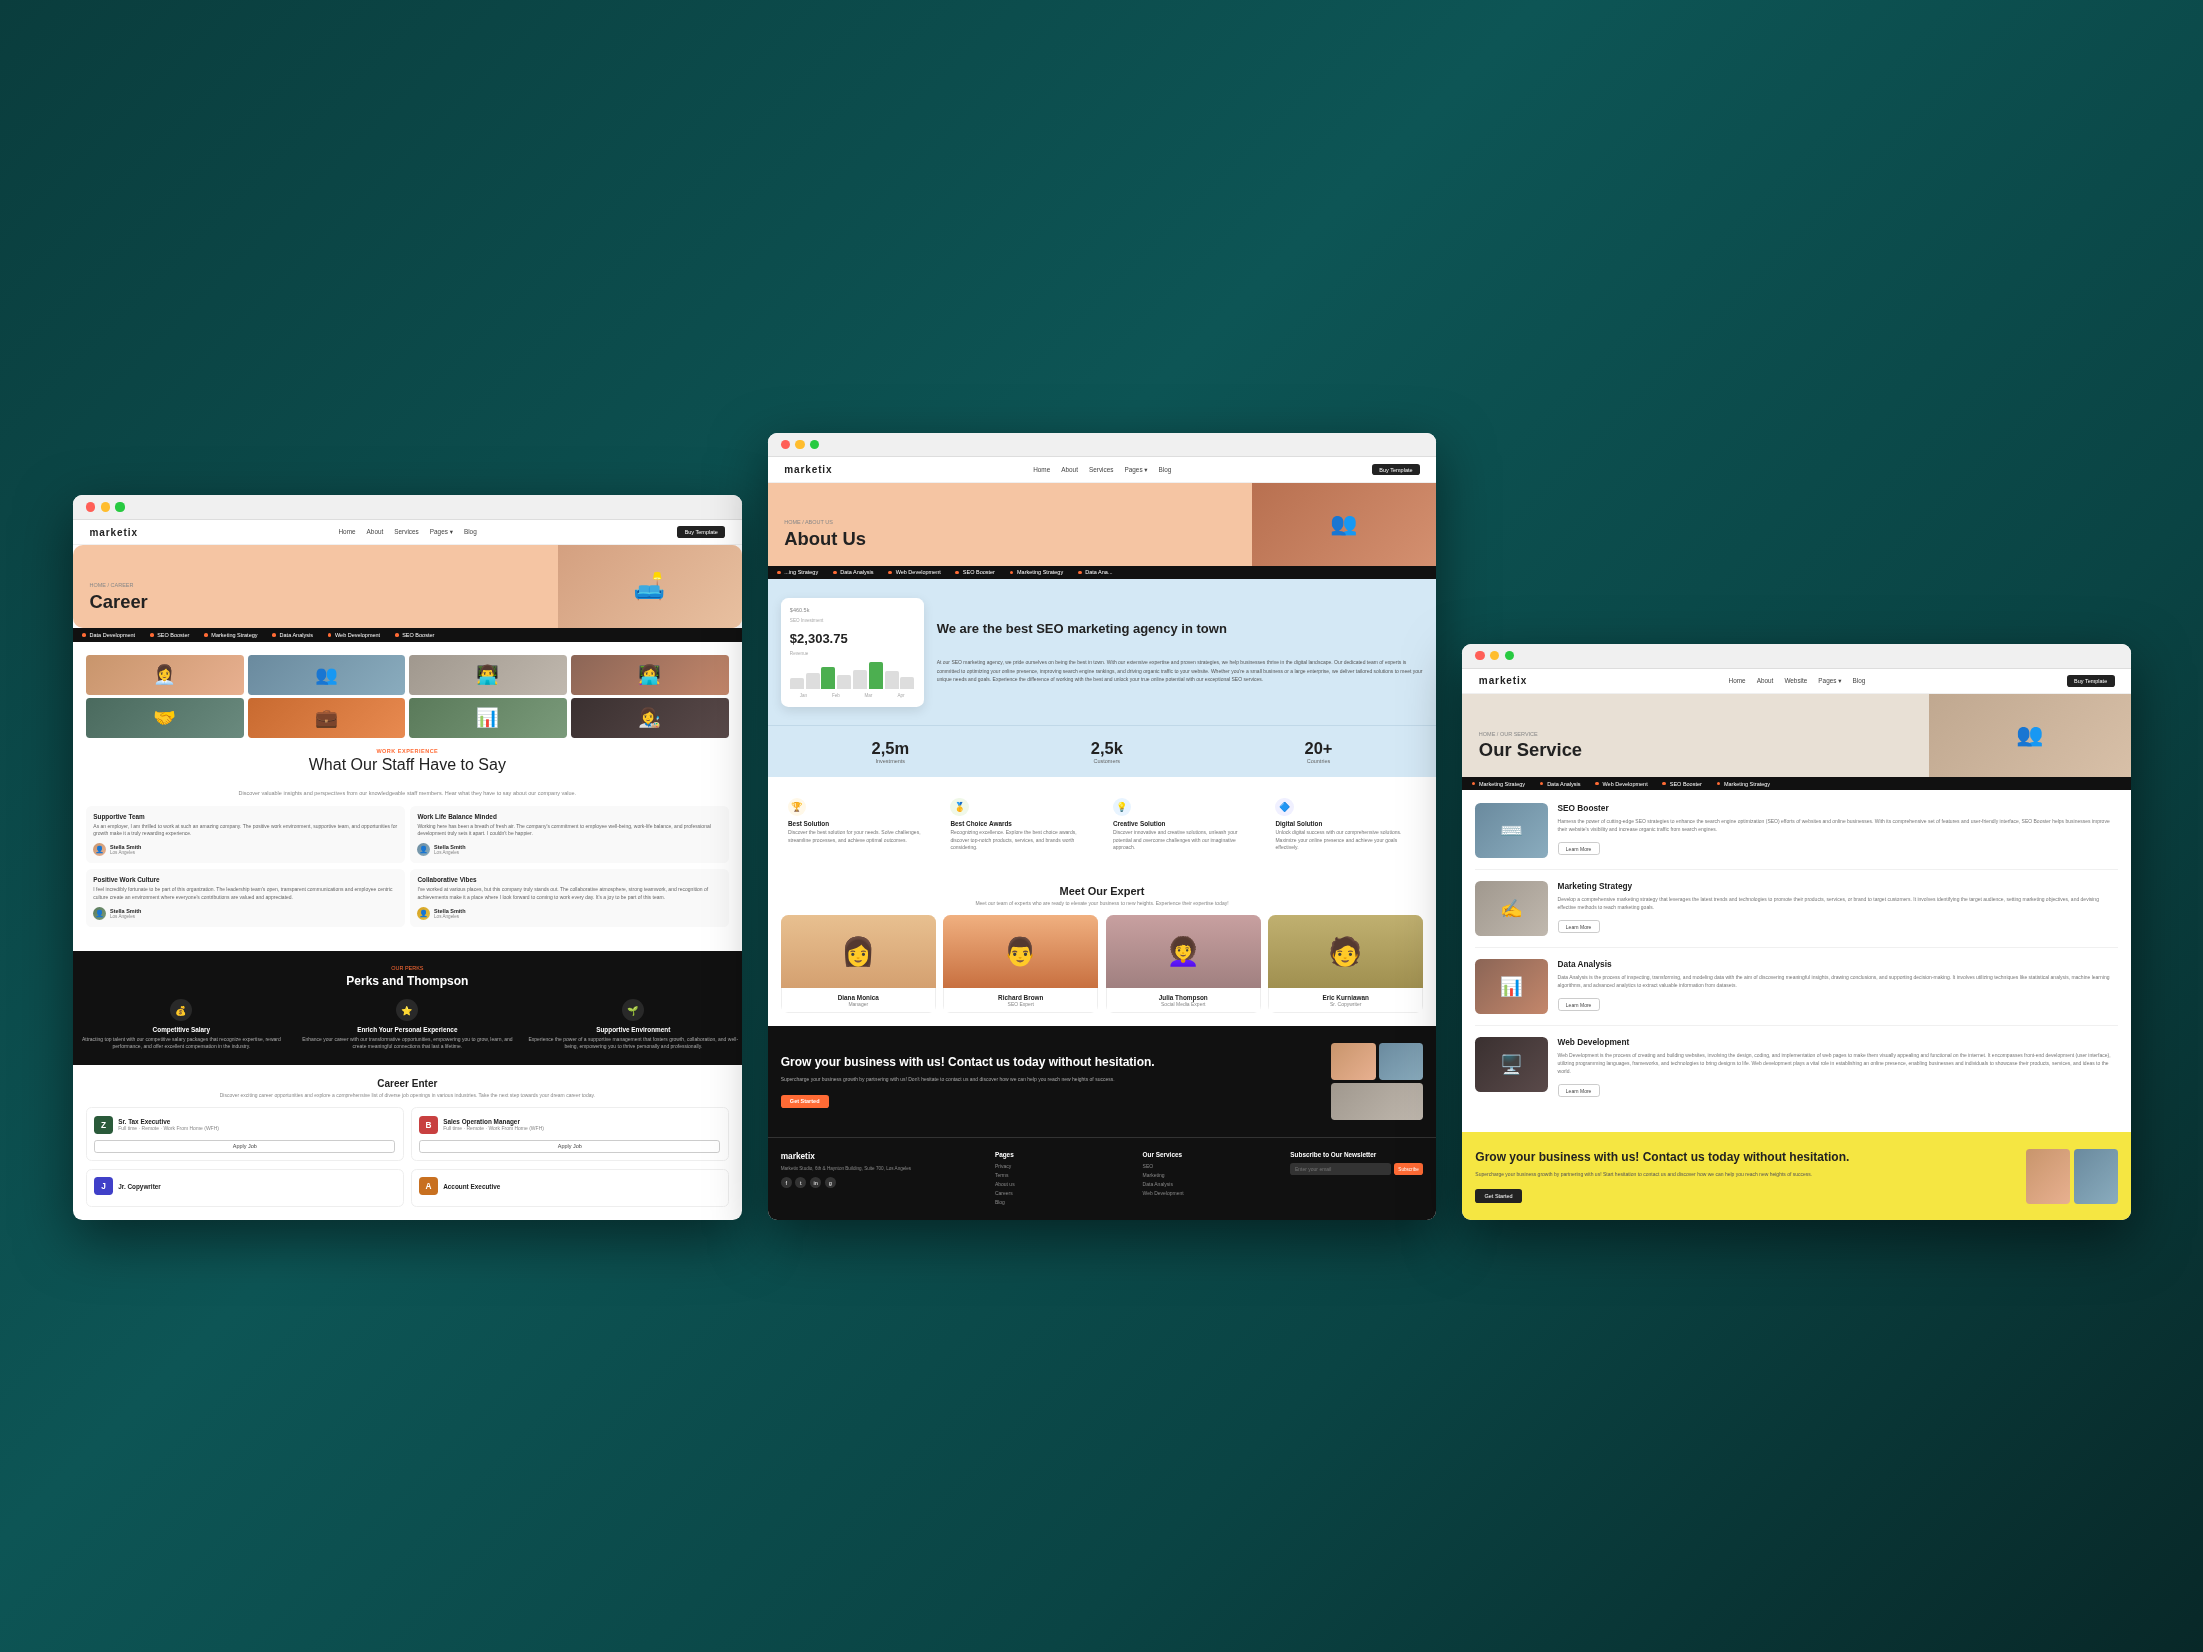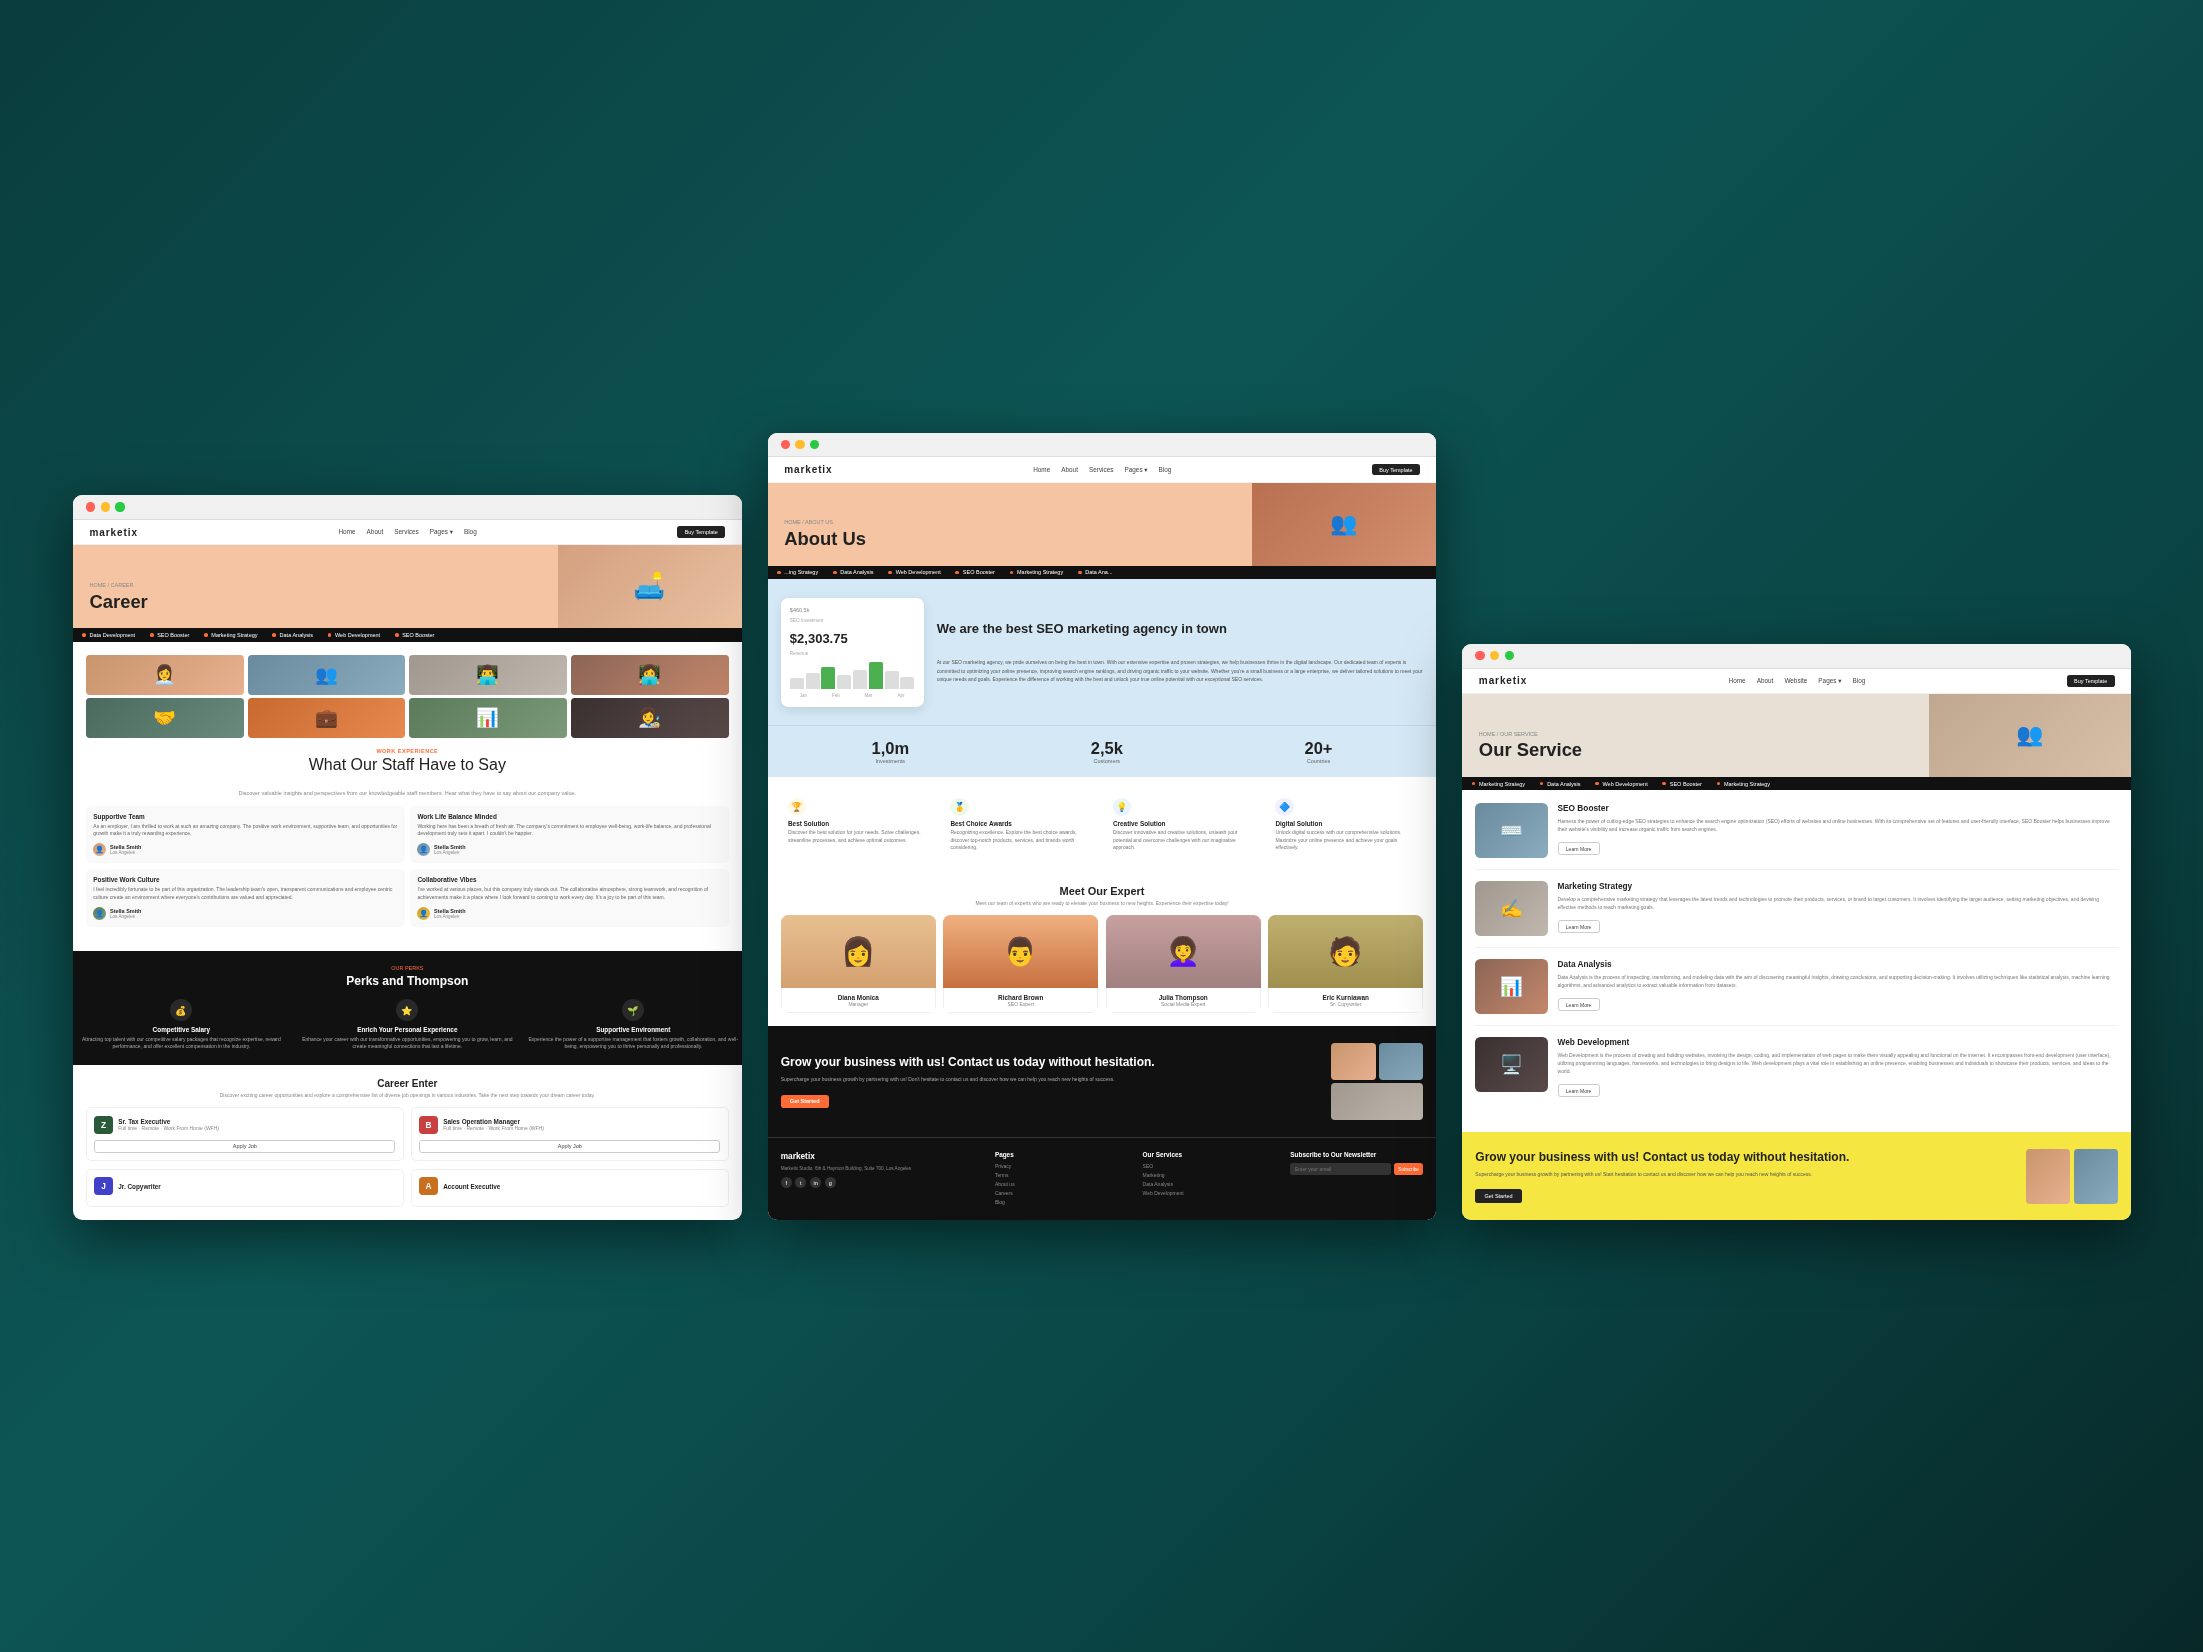--- a/index.html
+++ b/index.html
@@ -101,21 +101,21 @@
       font-weight: 800;
       color: #222;
       line-height: 1.1;
     }
     .hero-image-area {
       width: 184px;
       overflow: hidden;
     }
 
     
-    .hero-career { background: #f5c5a3; }
+    .hero-career { background: #f5c5a3; border-radius: 10px; }
     .hero-about { background: #f5c5a3; }
     .hero-service { background: #e8e0d5; }
 
     
     .ticker-bar {
       background: #111;
       color: #fff;
       font-size: 5.5px;
       padding: 3.7px 9.2px;
       display: flex;
@@ -991,21 +991,21 @@
         </div>
       </div>
       <div class="seo-text-area">
         <div class="seo-title">We are the best SEO marketing agency in town</div>
         <div class="seo-body">At our SEO marketing agency, we pride ourselves on being the best in town. With our extensive expertise and proven strategies, we help businesses thrive in the digital landscape. Our dedicated team of experts is committed to optimizing your online presence, improving search engine rankings, and driving organic traffic to your website. Whether you're a small business or a large enterprise, we deliver tailored solutions to meet your unique needs and goals. Experience the difference of working with the best and unlock your true online potential with our exceptional SEO services.</div>
       </div>
     </div>
 
     <div class="stats-bar">
       <div class="stat-item">
-        <div class="stat-number">1,0m</div>
+        <div class="stat-number">2,5m</div>
         <div class="stat-label">Investments</div>
       </div>
       <div class="stat-item">
         <div class="stat-number">2,5k</div>
         <div class="stat-label">Customers</div>
       </div>
       <div class="stat-item">
         <div class="stat-number">20+</div>
         <div class="stat-label">Countries</div>
       </div>

